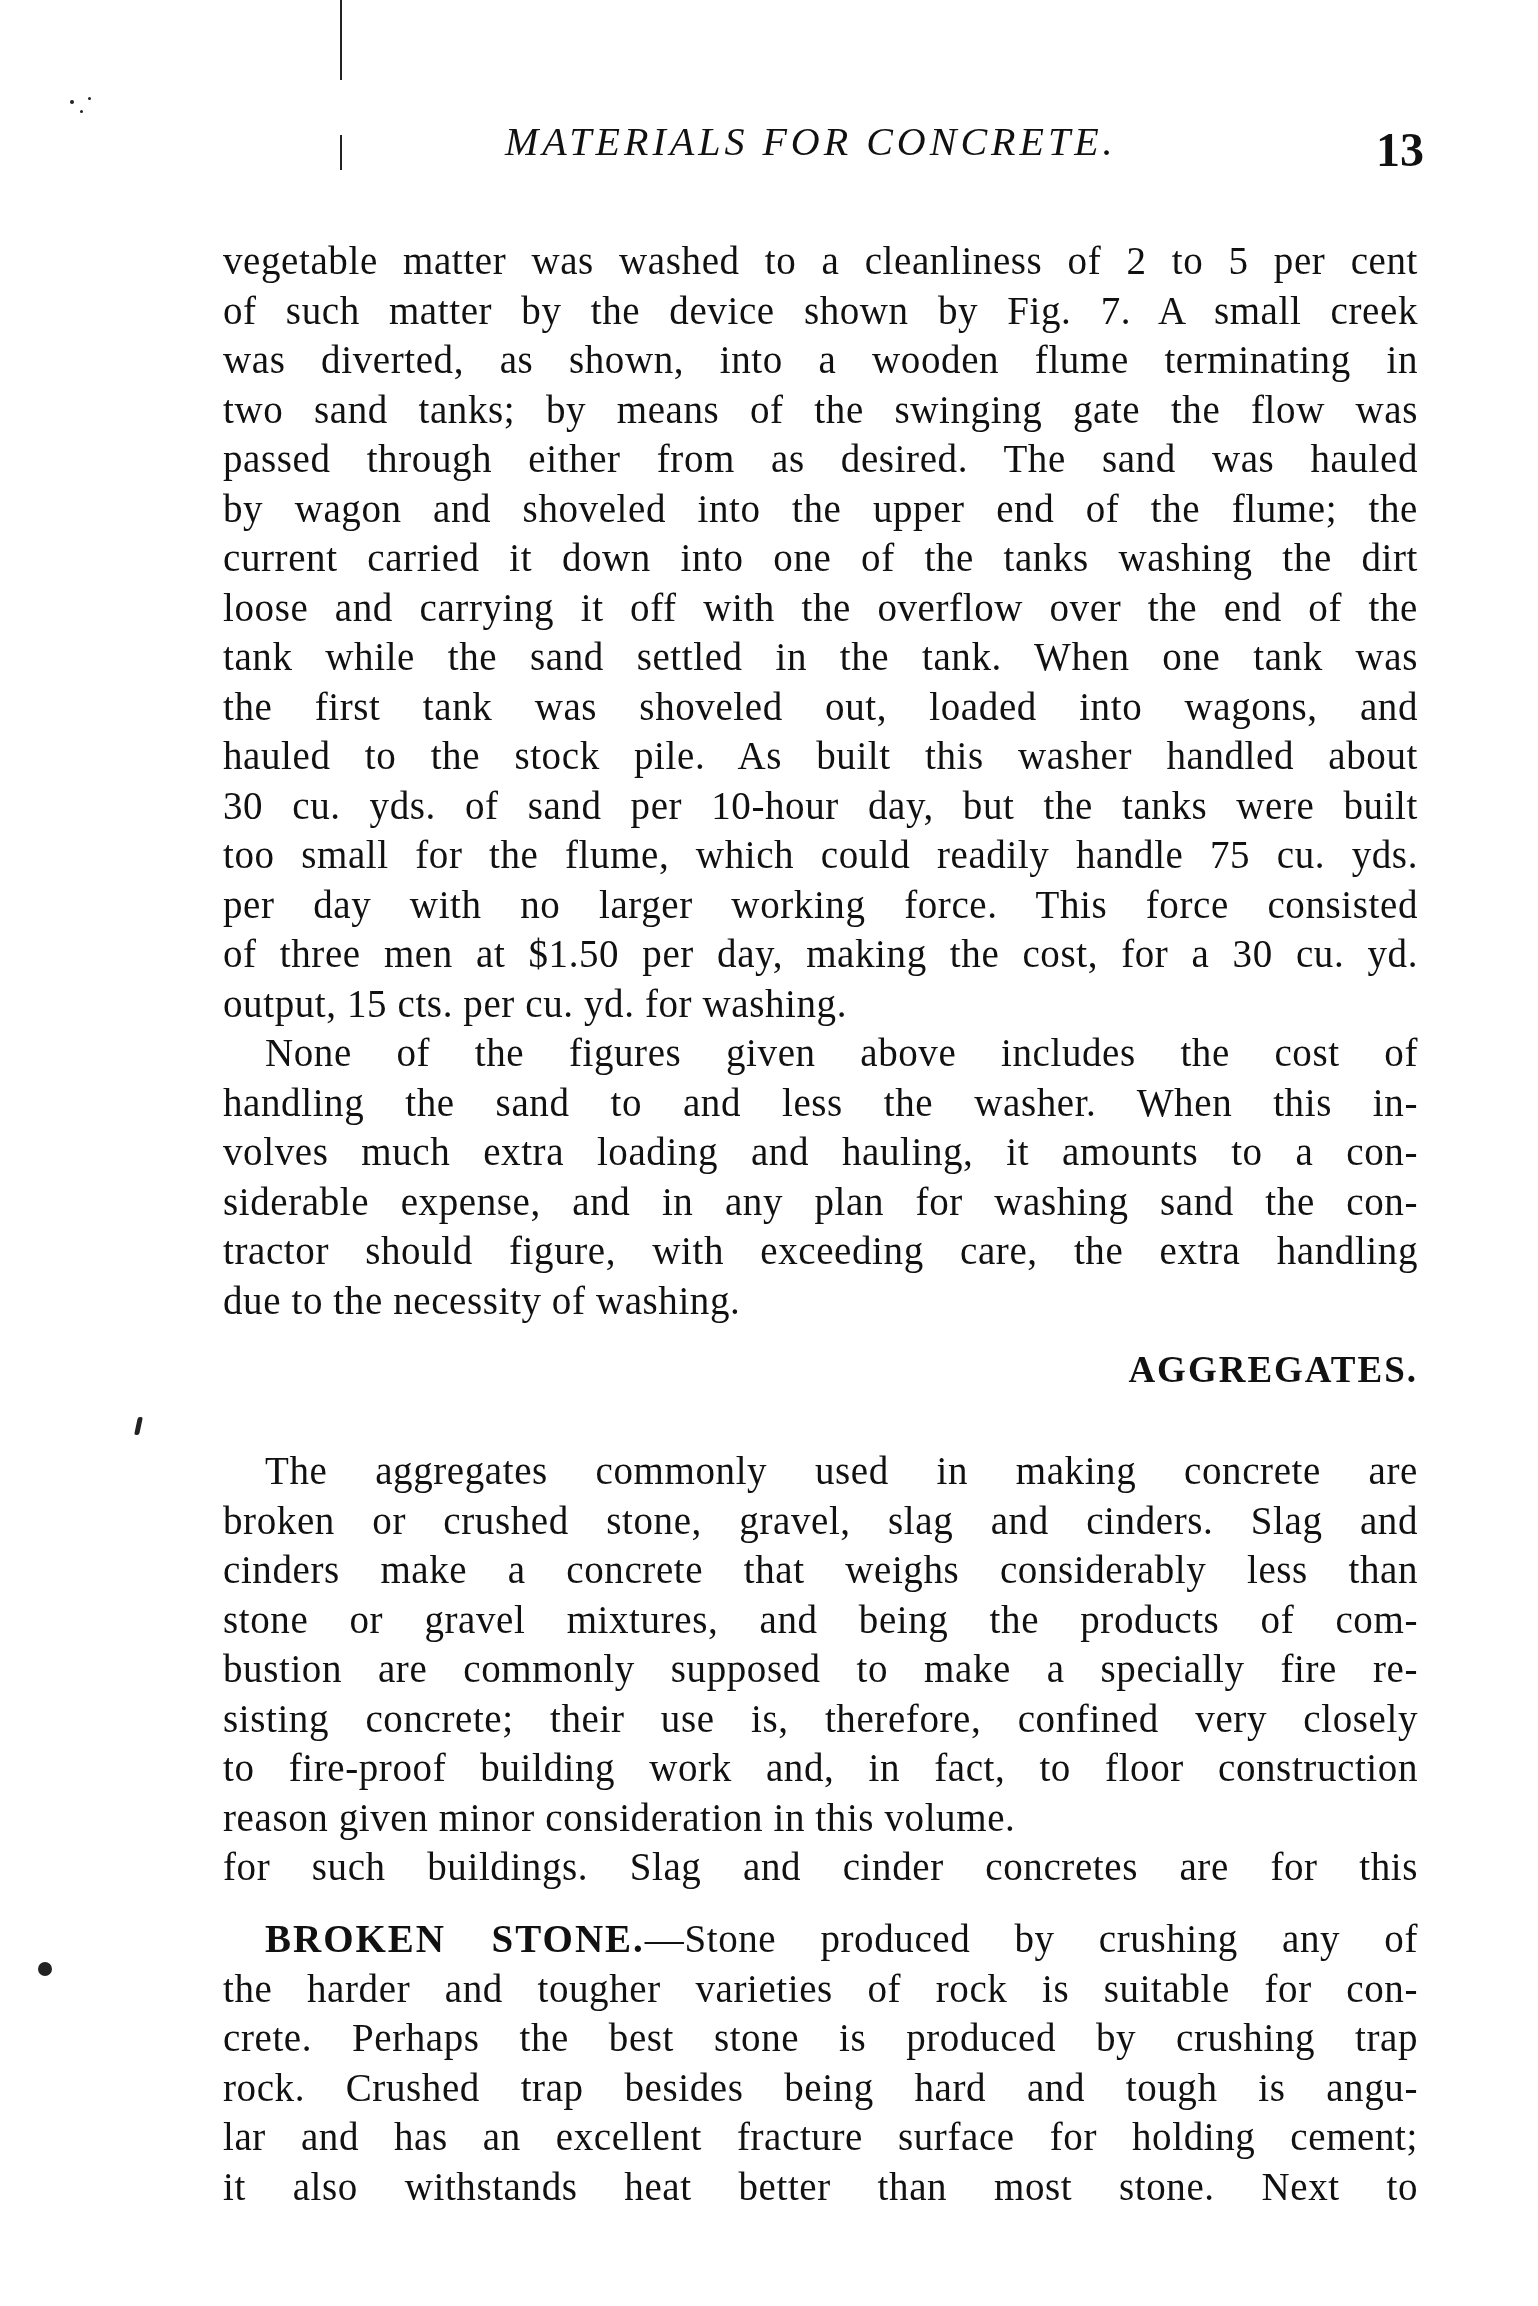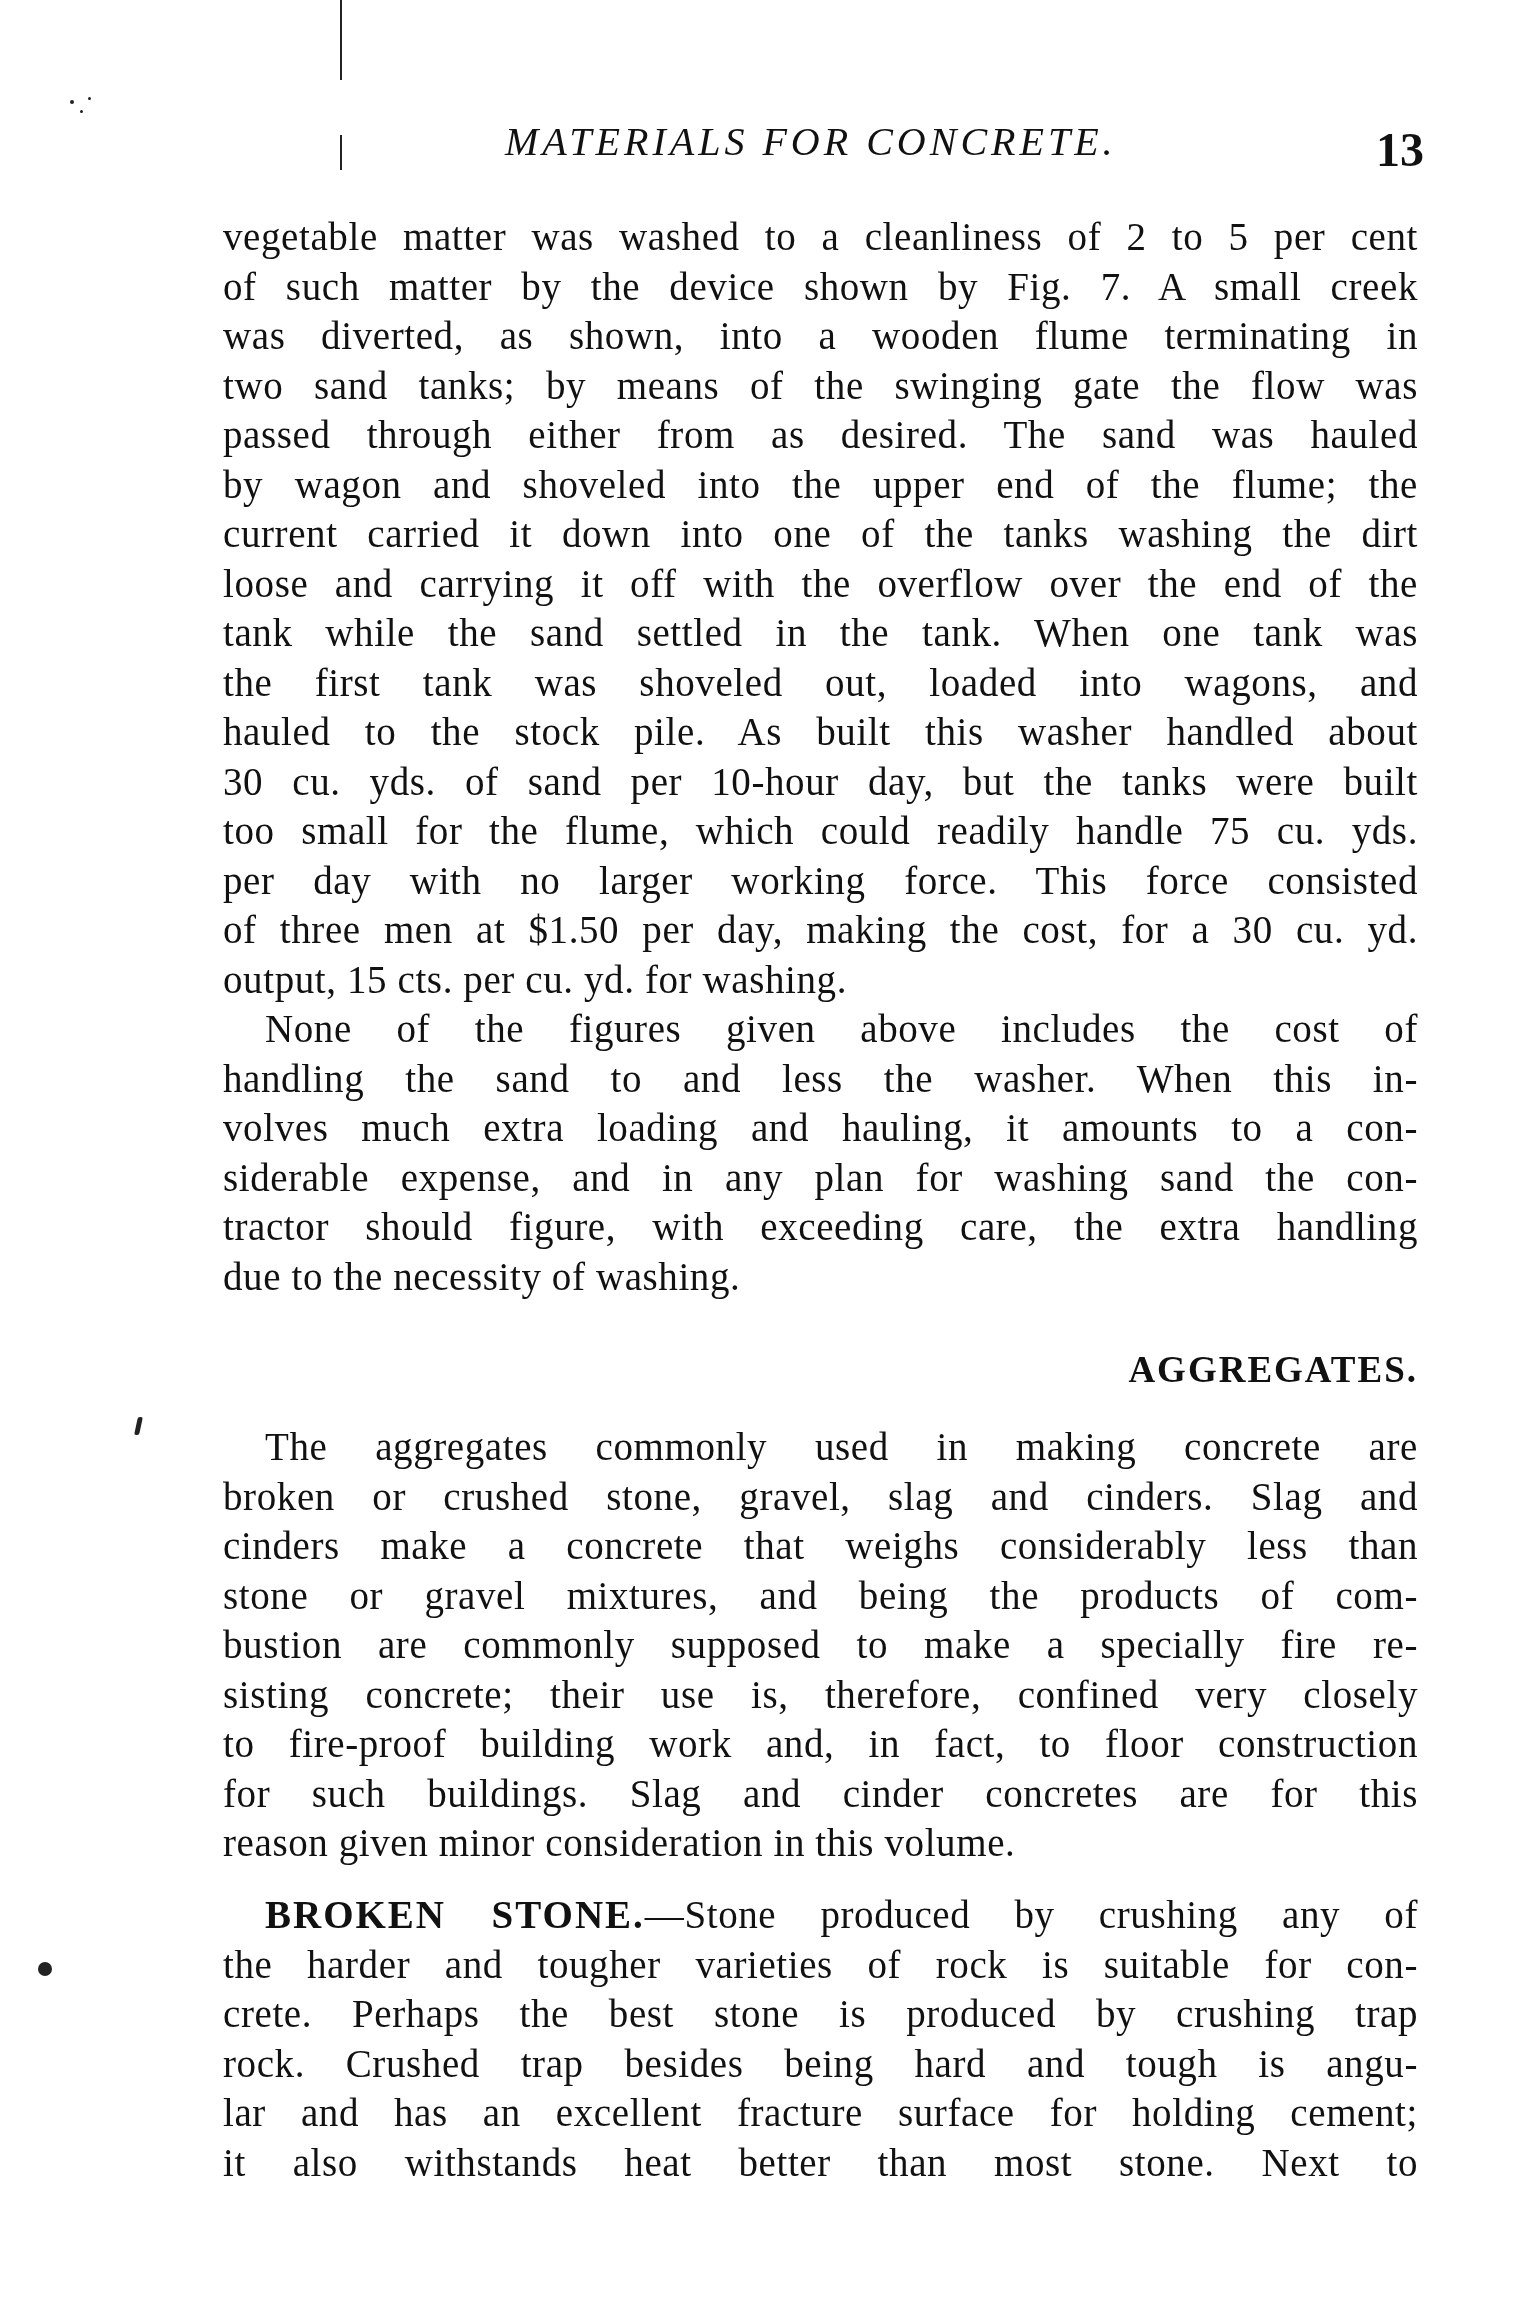--- a/index.html
+++ b/index.html
@@ -2,21 +2,21 @@
 <html><head>
 <meta charset="utf-8">
 <style>
   html, body { margin: 0; padding: 0; background: #ffffff; }
   body { width: 1538px; height: 2306px; position: relative; overflow: hidden;
          font-family: "Liberation Serif", "DejaVu Serif", serif; color: #111111; }
   .running-head { position: absolute; left: 505px; top: 118px; width: 640px;
                   font-style: italic; font-size: 40px; letter-spacing: 4px; white-space: nowrap; }
   .page-number { position: absolute; left: 1376px; top: 122px; font-size: 48px; font-weight: bold; }
   .scan-line { position: absolute; left: 340px; width: 2px; background: #222; }
-  .block { position: absolute; left: 223px; width: 1195px; }
+  .block { position: absolute; left: 223px; width: 1195px; margin-top: 24px; }
   .line { height: 49.5px; line-height: 49.5px; font-size: 39px; text-align: justify;
           text-align-last: justify; white-space: nowrap; letter-spacing: 0.6px; }
   .line.last { text-align-last: left; }
   .line.indent { padding-left: 42px; }
   .heading { position: absolute; left: 223px; width: 1195px; top: 1345px; text-align: right;
              font-weight: bold; font-size: 37px; letter-spacing: 2px; line-height: 49px; }
   .run-in { font-weight: bold; letter-spacing: 2px; }
   .speck { position: absolute; background: #222; border-radius: 50%; }
 </style>
 </head>
@@ -61,22 +61,22 @@
 <div class="heading">AGGREGATES.</div>
 
 <div class="block" id="block-section" style="top:1422px;">
     <div class="line indent">The aggregates commonly used in making concrete are</div>
     <div class="line">broken or crushed stone, gravel, slag and cinders.  Slag and</div>
     <div class="line">cinders make a concrete that weighs considerably less than</div>
     <div class="line">stone or gravel mixtures, and being the products of com-</div>
     <div class="line">bustion are commonly supposed to make a specially fire re-</div>
     <div class="line">sisting concrete; their use is, therefore, confined very closely</div>
     <div class="line">to fire-proof building work and, in fact, to floor construction</div>
+    <div class="line last">reason given minor consideration in this volume.</div>
     <div class="line">for such buildings.  Slag and cinder concretes are for this</div>
-    <div class="line last">reason given minor consideration in this volume.</div>
   </div>
 
 <div class="block" id="block-sub" style="top:1890px;">
   <div class="line indent">
     <span class="run-in">BROKEN STONE.</span><span>—Stone produced by crushing any of</span>
   </div>
 <div class="line">the harder and tougher varieties of rock is suitable for con-</div>
     <div class="line">crete.  Perhaps the best stone is produced by crushing trap</div>
     <div class="line">rock.  Crushed trap besides being hard and tough is angu-</div>
     <div class="line">lar and has an excellent fracture surface for holding cement;</div>

